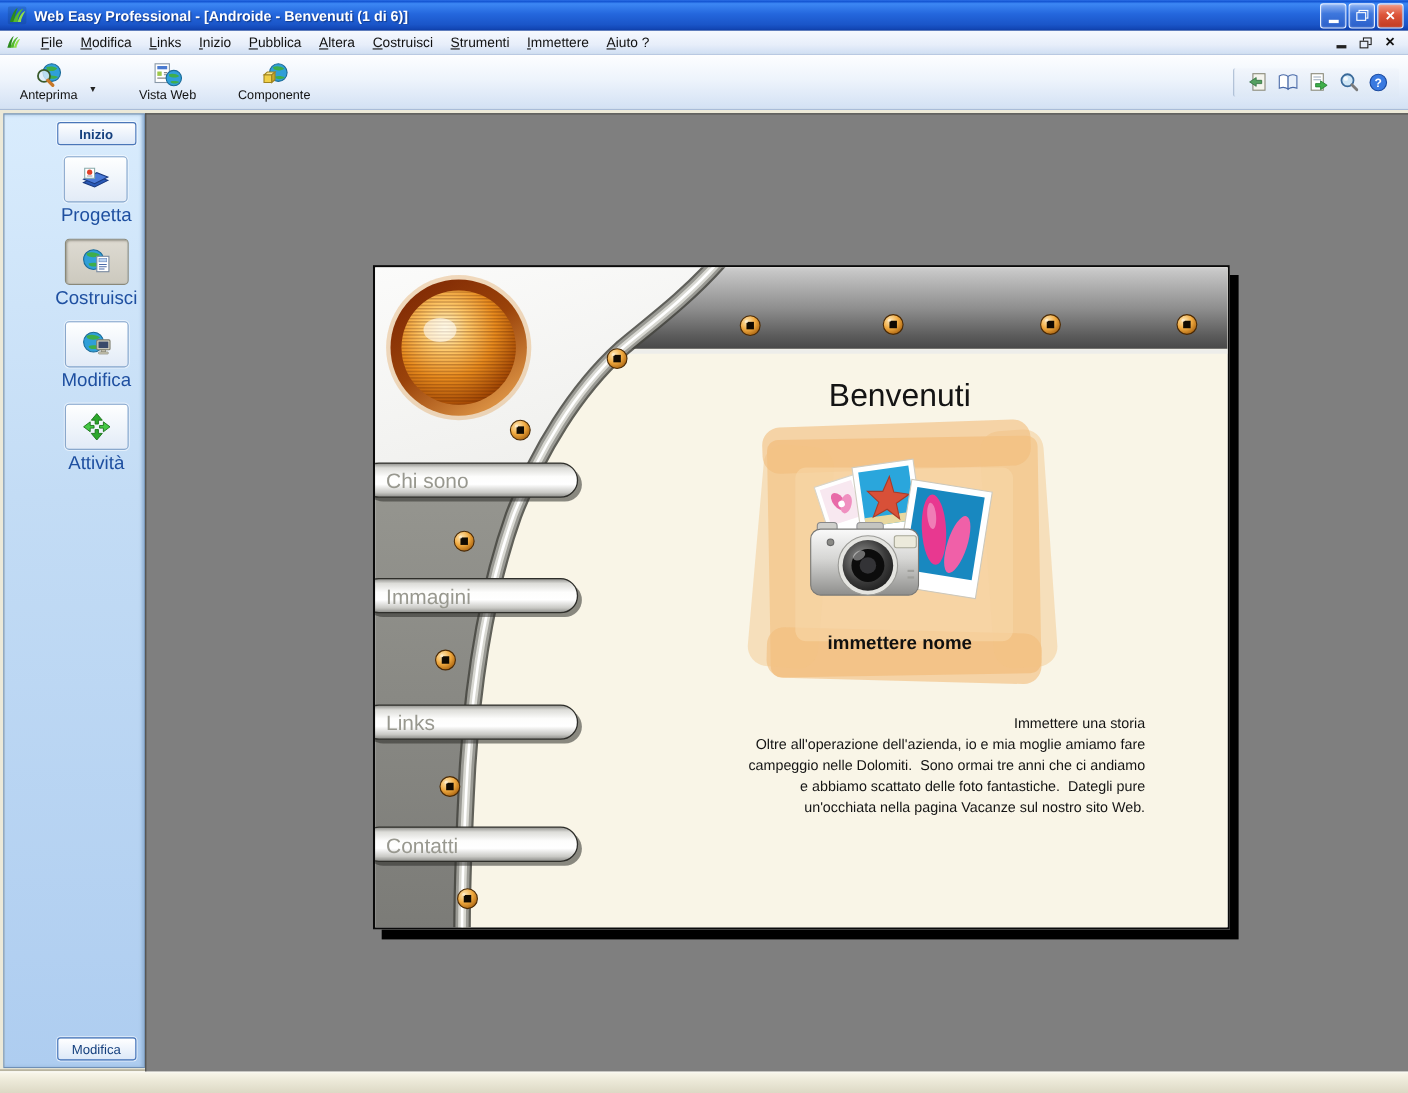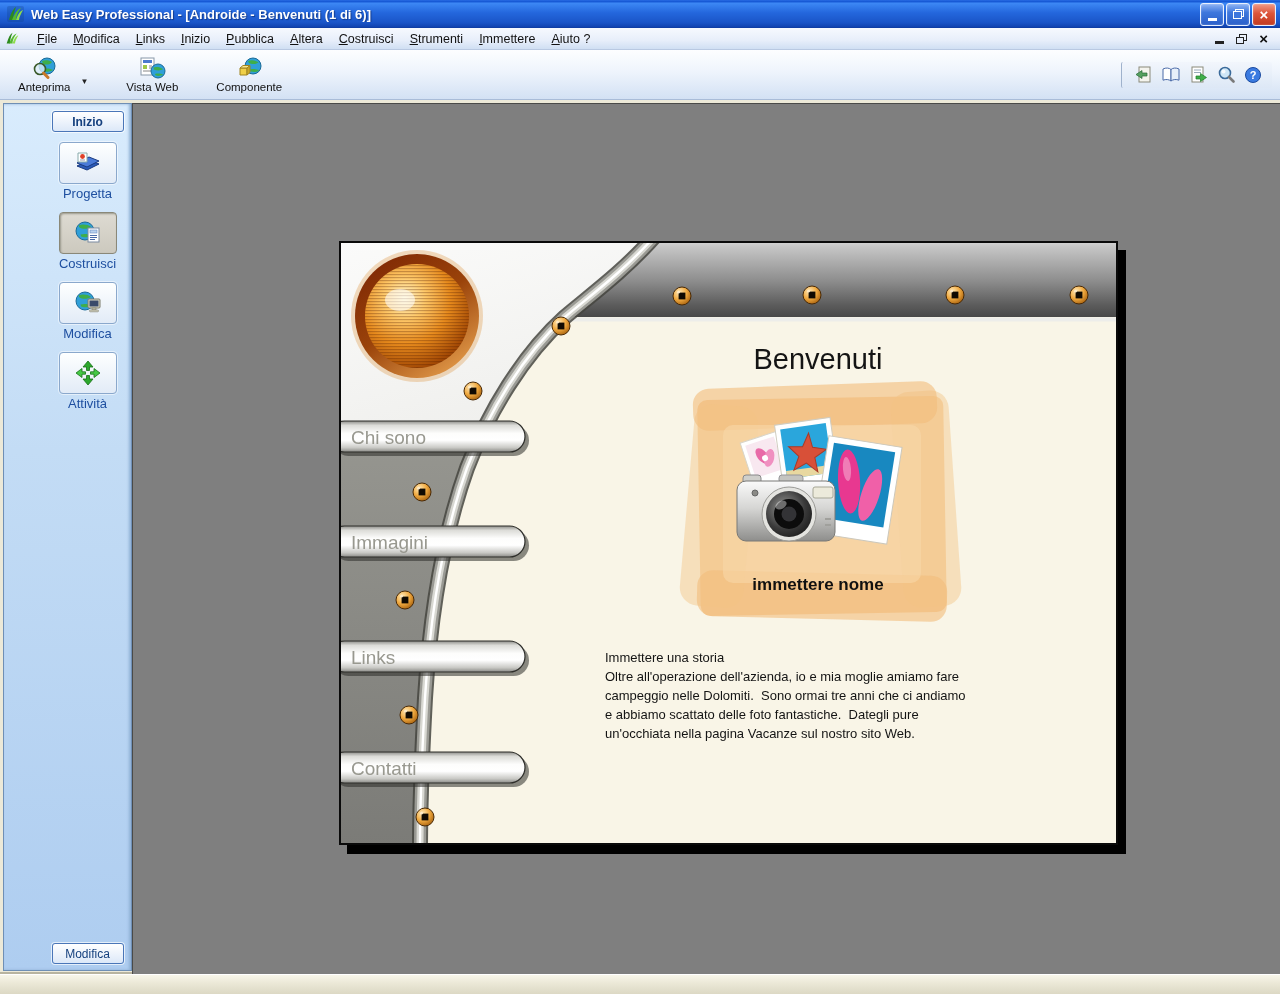--- a/index.html
+++ b/index.html
@@ -51,28 +51,28 @@
     border:1px solid #6f8fb5;box-shadow:inset -2px 0 3px #8fb0d4;margin-bottom:3px;padding-left:40px;}
   .side-btn{width:70px;height:19px;margin:6px 0;border:1px solid #4a76b8;border-radius:3px;
     background:linear-gradient(180deg,#ffffff,#dce8f8);color:#15407e;font-size:12px;
     display:flex;align-items:center;justify-content:center;cursor:default;box-shadow:0 0 0 1px #ffffffaa;}
   .side-btn.top{font-weight:bold;margin-top:7px;margin-bottom:10px;}
   .side-btn.bottom{margin-top:auto;margin-bottom:6px;font-weight:normal;}
   .tool-group{display:flex;flex-direction:column;align-items:center;margin-bottom:11px;}
   .tool-btn{width:56px;height:40px;border:1px solid #8aa8cc;border-radius:4px;display:flex;align-items:center;justify-content:center;
     background:linear-gradient(180deg,#feffff,#e2ebf7);box-shadow:0 0 0 1px #ffffff88;cursor:default;}
   .tool-btn.active{background:linear-gradient(180deg,#dedbd2,#ccc9be);border-color:#8a8878;box-shadow:inset 1px 1px 2px #9a988c;}
-  .tool-caption{font-size:13px;color:#1e4fa0;margin-top:2px;}
+  .tool-caption{font-size:17px;color:#1e4fa0;margin-top:2px;}
 
   .canvas{flex:1 1 auto;position:relative;background:#7f7f7f;border-left:1px solid #4a4a48;border-top:1px solid #4a4a48;overflow:hidden;}
   .page{position:absolute;left:206px;top:137px;width:775px;height:600px;background:#f4f4f2;
     border:2px solid #0a0a0a;box-shadow:8px 9px 0 #000;}
   .page svg{display:block;}
-  .story{position:absolute;left:264px;top:405px;width:420px;font-size:13px;line-height:19px;color:#141414;
-    text-align:left;white-space:pre-wrap;cursor:default;}
+  .story{position:absolute;left:280px;top:405px;width:420px;font-size:13px;line-height:19px;color:#141414;
+    text-align:right;white-space:pre-wrap;cursor:default;}
 
   
   .statusbar{height:19px;flex:0 0 19px;background:linear-gradient(180deg,#f8f6ea 0%,#ece9d8 40%,#dcd8c4 100%);
     border-top:1px solid #ffffff;box-shadow:0 -2px 0 #b8b4a0;}
 </style>
 </head>
 <body>
 
 <div class="window">
 

